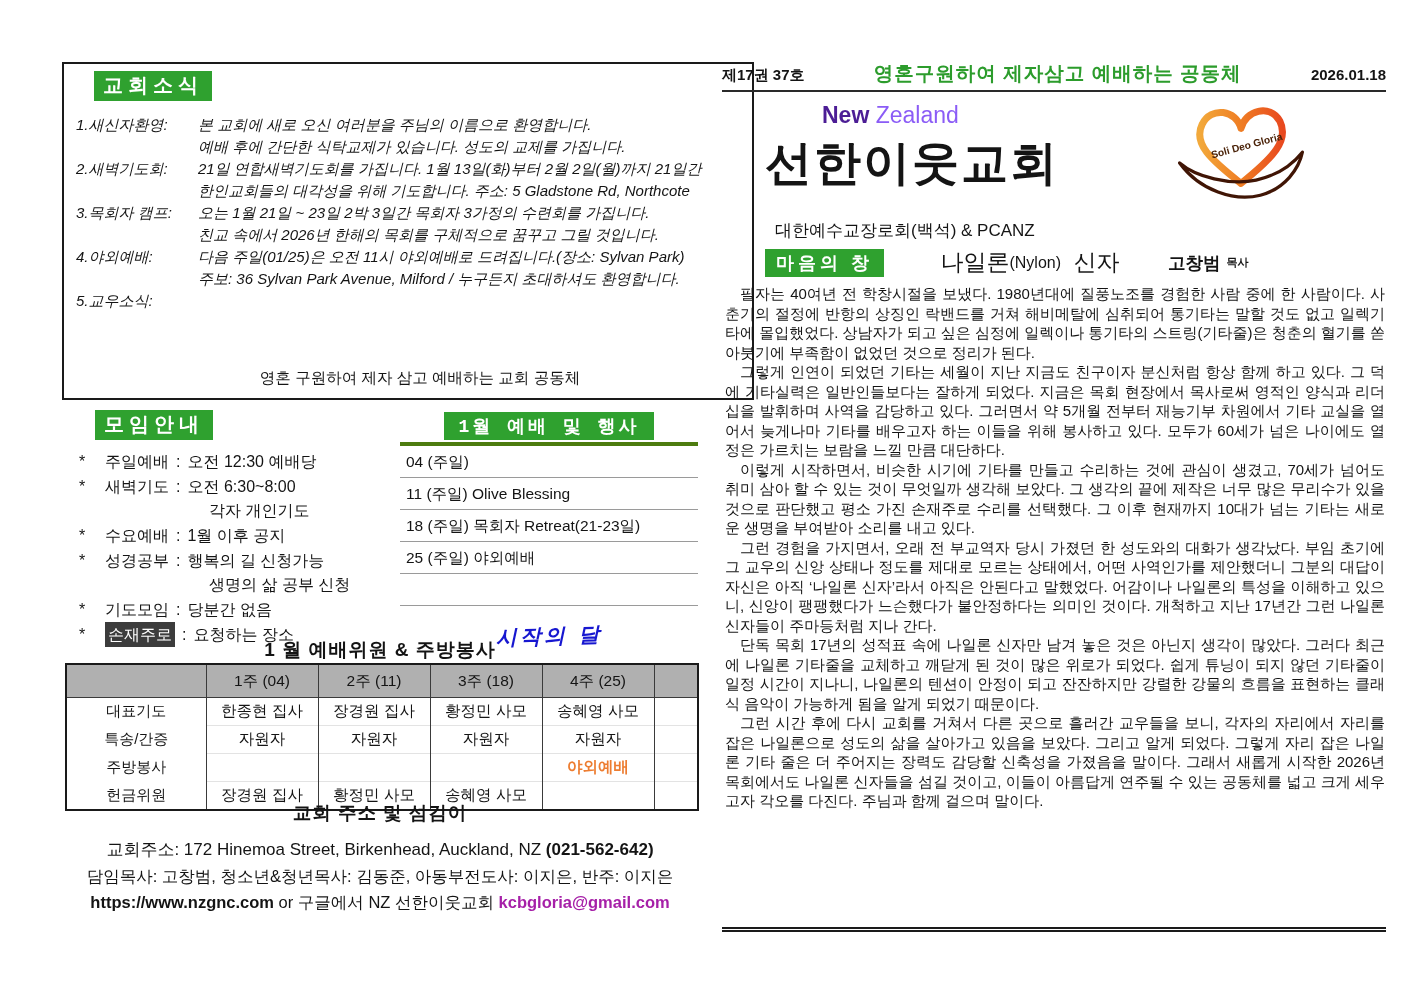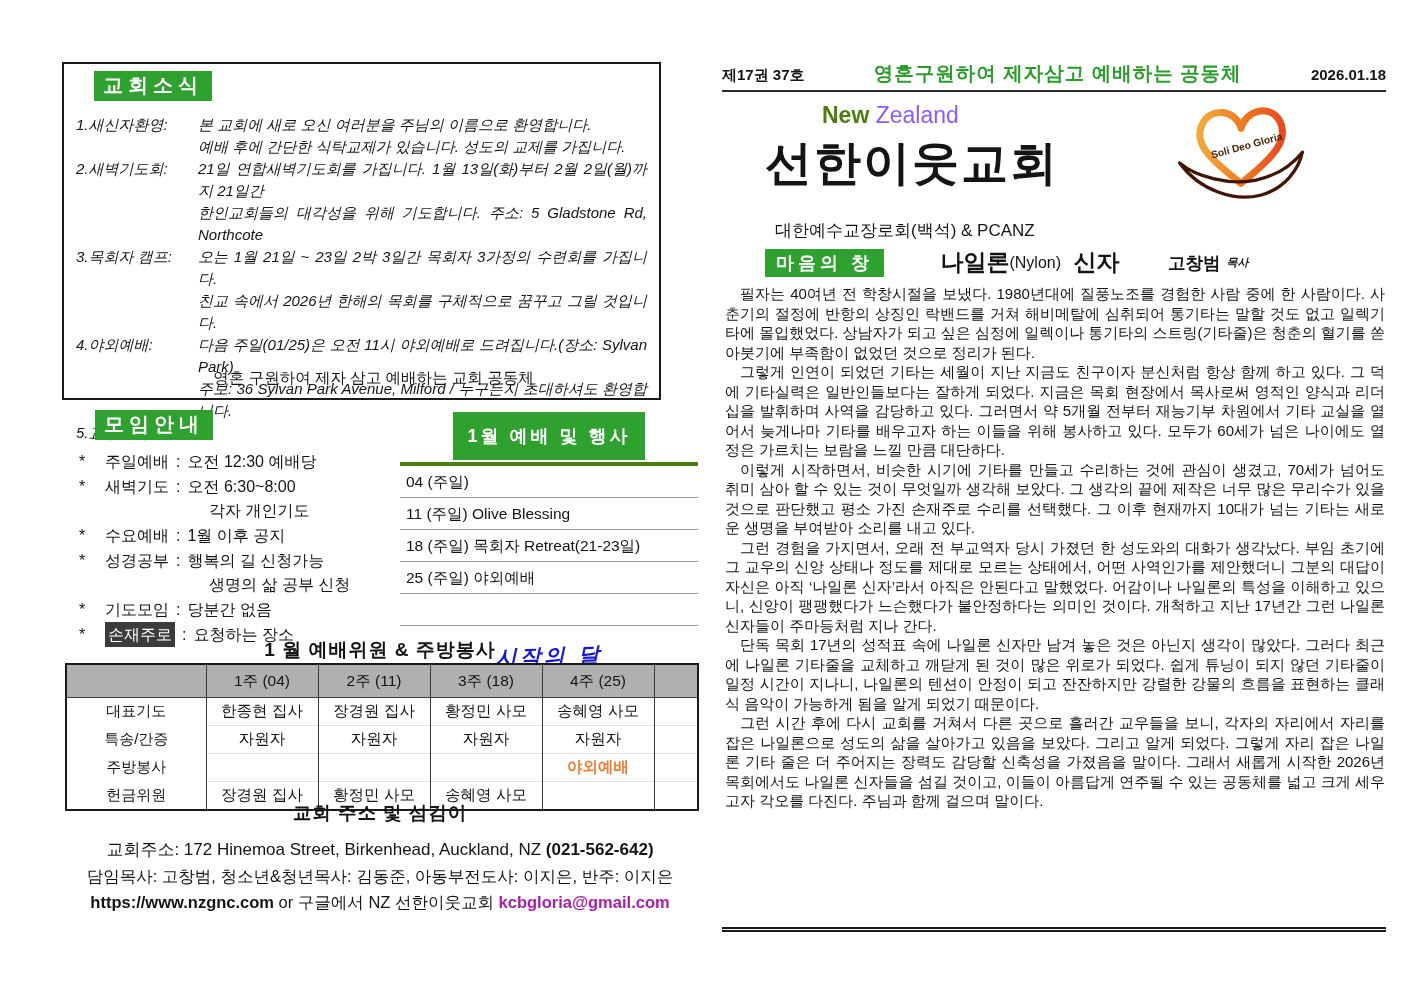--- a/index.html
+++ b/index.html
@@ -5,21 +5,21 @@
   html,body{margin:0;padding:0;background:#fff;}
   #page{position:relative;width:1403px;height:992px;background:#fff;overflow:hidden;
         font-family:"Liberation Sans","DejaVu Sans",sans-serif;color:#141414;}
   .abs{position:absolute;}
 
   
   .badge-green{display:inline-block;background:#2fa12f;color:#fff;font-weight:bold;
                padding:1px 9px 2px;letter-spacing:5px;font-size:20px;}
 
   
-  .news-box{left:62px;top:62px;width:599px;height:338px;border:2px solid #1a1a1a;
+  .news-box{left:62px;top:62px;width:692px;height:338px;border:2px solid #1a1a1a;
             box-sizing:border-box;padding:7px 12px;}
   .news-box .badge-green{margin-left:18px;}
   .news-list{margin-top:13px;}
   .news-item{display:flex;font-size:15px;line-height:22px;font-style:italic;}
   .n-label{width:122px;flex:0 0 122px;}
   .n-lines{flex:1;text-align:justify;}
   .news-footer{position:absolute;left:0;right:0;bottom:9px;text-align:center;
                font-size:15.5px;margin-left:24px;}
 
   
@@ -29,21 +29,21 @@
   .meet-item{display:flex;line-height:25px;}
   .m-bullet{width:26px;flex:0 0 26px;text-align:left;padding-left:4px;}
   .m-label{flex:0 0 auto;}
   .m-sep{padding:0 7px;}
   .m-sub{margin-left:134px;line-height:24px;}
   .m-label.hl{background:#3c3c3c;color:#fff;padding:0 3px;}
 
   
   .january{left:400px;top:412px;width:298px;}
   .jan-badge-wrap{text-align:center;}
-  .january .badge-green{font-size:18px;letter-spacing:3px;padding:12px 14px;}
+  .january .badge-green{font-size:18px;letter-spacing:3px;padding:2px 14px;font-family:Liberation Mono, monospace;}
   .jan-rows{margin-top:2px;border-top:4px solid #4d7c0f;}
   .jan-row{height:31px;line-height:31px;border-bottom:1px solid #9a9a9a;
            font-size:15.5px;padding-left:6px;white-space:nowrap;}
   .jan-note{margin-top:16px;text-align:center;color:#1717d0;font-size:21px;
             font-weight:bold;font-style:italic;letter-spacing:3px;
             font-family:"DejaVu Serif",serif;transform:rotate(-2deg);}
 
   
   .duty-title{left:62px;top:637px;width:636px;text-align:center;font-size:19px;
               font-weight:bold;letter-spacing:1px;}
@@ -66,33 +66,33 @@
   .addr-line .url{font-weight:bold;}
   .addr-line .email{color:#a620a8;font-weight:bold;}
 
   
   .r-header{left:722px;top:60px;width:664px;display:flex;justify-content:space-between;
             align-items:baseline;}
   .r-issue,.r-date{font-size:15px;font-weight:bold;}
   .r-motto{font-size:19.5px;font-weight:bold;color:#2c9c2c;letter-spacing:1px;}
   .r-rule{left:722px;top:90px;width:664px;border-top:2px solid #2a2a2a;}
   .r-newzealand{left:822px;top:102px;font-size:23px;}
-  .nz-new{color:#4d7c0f;font-weight:bold;}
+  .nz-new{color:#4c1d95;font-weight:bold;}
   .nz-zeal{color:#8b5cf6;}
   .r-church{left:765px;top:132px;font-size:47px;font-weight:bold;letter-spacing:2px;}
   .r-logo{left:1172px;top:94px;width:138px;height:112px;}
   .r-denom{left:775px;top:219px;font-size:17px;}
   .r-coltitle{left:765px;top:247px;white-space:nowrap;}
   .col-badge{font-size:18px;letter-spacing:4px;padding:2px 11px;vertical-align:middle;}
-  .col-main{font-size:23px;font-weight:bold;vertical-align:middle;}
+  .col-main{font-size:23px;font-weight:normal;vertical-align:middle;}
   .col-first{margin-left:52px;}
   .col-paren{font-size:16px;vertical-align:middle;}
   .col-tail{margin-left:8px;}
   .col-author{font-size:17.5px;font-weight:bold;margin-left:44px;vertical-align:middle;}
-  .col-author-title{font-size:11px;font-weight:bold;margin-left:6px;vertical-align:middle;font-style:italic;}
+  .col-author-title{font-size:11px;font-weight:bold;margin-left:6px;vertical-align:middle;}
   .r-article{left:725px;top:284px;width:660px;}
   .r-article p{margin:0;font-size:15px;line-height:19.5px;text-align:justify;
                text-indent:15px;}
   .r-bottomrule{left:722px;top:927px;width:664px;border-top:5px double #1a1a1a;}
 </style>
 </head>
 <body>
 
 <div id="page">
 

